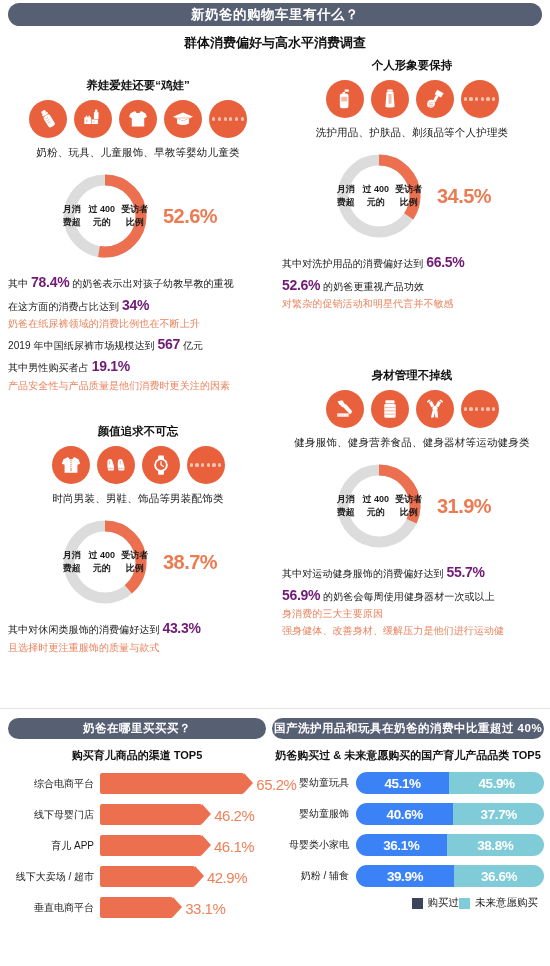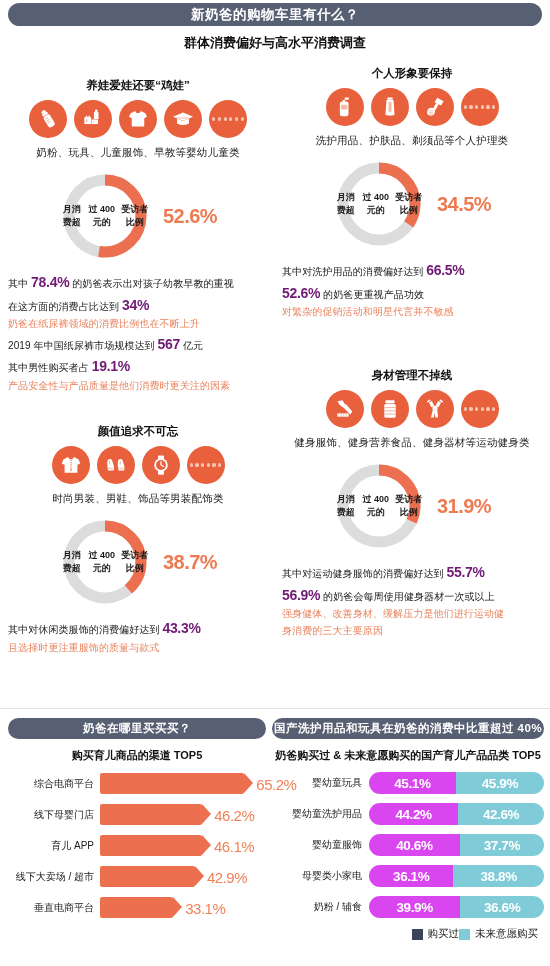--- a/index.html
+++ b/index.html
@@ -105,34 +105,34 @@
     border-top: 10.5px solid transparent;
     border-bottom: 10.5px solid transparent;
     border-left: 9px solid #ec7050;
   }
   .bar-val {
     position: absolute; top: 50%; transform: translateY(-50%);
     font-size: 15px; font-weight: normal; color: #ef8159; letter-spacing: -.5px;
   }
 
   
-  .sbar-row { display: flex; align-items: center; height: 22px; margin-top: 9px; margin-left: 13px; }
+  .sbar-row { display: flex; align-items: center; height: 22px; margin-top: 9px; }
   .sbar-label {
     width: 84px; text-align: right; padding-right: 7px;
     font-size: 10px; color: #1a1a1a; flex: 0 0 auto;
   }
   .sbar {
     display: flex; height: 22px; border-radius: 11px; overflow: hidden;
     flex: 1 1 auto;
   }
   .sbar .seg {
     display: flex; align-items: center; justify-content: center;
     font-size: 13.5px; font-weight: bold; color: #fff; letter-spacing: -.4px;
   }
-  .seg-a { background: #d946ef; }
+  .seg-a { background: #3b82f6; }
   .seg-b { background: #7fcbd8; }
 
   .legend { display: flex; justify-content: flex-end; gap: 0; margin-top: 9px; padding-right: 6px; }
   .legend-item { display: flex; align-items: center; gap: 5px; font-size: 10.5px; color: #1a1a1a; }
   .swatch { width: 11px; height: 11px; display: block; }
   .sw-a { background: #3b4458; }
   .sw-b { background: #7fcbd8; }
 
   .divider { position: absolute; left: 0; width: 550px; height: 1px; background: #e3e3e3; }
 </style>
@@ -276,21 +276,21 @@
           <span>受访者比例</span>
         </div>
       </div>
       <div class="donut-pct">38.7%</div>
     </div>
     <div class="stats">
         <div class="stat-line"><span>其中对休闲类服饰的消费偏好达到 </span><span class="hl">43.3%</span></div>
         <div class="stat-line accent"><span>且选择时更注重服饰的质量与款式</span></div>
       </div>
     </div>
-  <div class="block" id="sec-personal-care" style="left:282px; top:66px; width:260px;">
+  <div class="block" id="sec-personal-care" style="left:282px; top:58px; width:260px;">
     <div class="blk-title">个人形象要保持</div>
     <div class="icon-row">
         <div class="icon-circle">
           <svg width="22" height="22" viewBox="0 0 24 24">
             <rect x="11.6" y="1.6" width="4.6" height="2.4" rx=".6" fill="#ffffff"></rect>
             <path d="M12 4 L12 6.2 L9.4 6.2 L9.4 4.6 Z" fill="#ffffff"></path>
             <rect x="6.4" y="6" width="9.4" height="16" rx="2.4" fill="#ffffff"></rect>
             <rect x="7.8" y="9.6" width="6.6" height="5" fill="#f5b9a4"></rect>
           </svg>
         </div>
@@ -392,22 +392,22 @@
           <span>月消费超</span>
           <span>过 400 元的</span>
           <span>受访者比例</span>
         </div>
       </div>
       <div class="donut-pct">31.9%</div>
     </div>
     <div class="stats">
         <div class="stat-line"><span>其中对运动健身服饰的消费偏好达到 </span><span class="hl">55.7%</span></div>
         <div class="stat-line"><span class="hl">56.9%</span><span> 的奶爸会每周使用健身器材一次或以上</span></div>
+        <div class="stat-line accent"><span>身消费的三大主要原因</span></div>
         <div class="stat-line accent"><span>强身健体、改善身材、缓解压力是他们进行运动健</span></div>
-        <div class="stat-line accent"><span>身消费的三大主要原因</span></div>
       </div>
     </div>
 
   <div class="divider" style="top:708px;"></div>
 
   <div class="block" style="left:8px; top:718px; width:258px;">
     <div class="pill pill-sub">
       <span>奶爸在哪里买买买？</span>
     </div>
     <div class="sub-title">购买育儿商品的渠道 TOP5</div>
@@ -454,27 +454,20 @@
     <div class="pill pill-sub">
       <span>国产洗护用品和玩具在奶爸的消费中比重超过 40%</span>
     </div>
     <div class="sub-title">奶爸购买过 &amp; 未来意愿购买的国产育儿产品品类 TOP5</div>
     <div id="bars-right">
         <div class="sbar-row">
       <div class="sbar-label">婴幼童玩具</div>
       <div class="sbar">
         <div class="seg seg-a" style="width:49.56%">45.1%</div>
         <div class="seg seg-b" style="width:50.44%">45.9%</div>
-      </div>
-    </div>
-        <div class="sbar-row">
-      <div class="sbar-label">婴幼童洗护用品</div>
-      <div class="sbar">
-        <div class="seg seg-a" style="width:50.92%">44.2%</div>
-        <div class="seg seg-b" style="width:49.08%">42.6%</div>
       </div>
     </div>
         <div class="sbar-row">
       <div class="sbar-label">婴幼童服饰</div>
       <div class="sbar">
         <div class="seg seg-a" style="width:51.85%">40.6%</div>
         <div class="seg seg-b" style="width:48.15%">37.7%</div>
       </div>
     </div>
         <div class="sbar-row">

